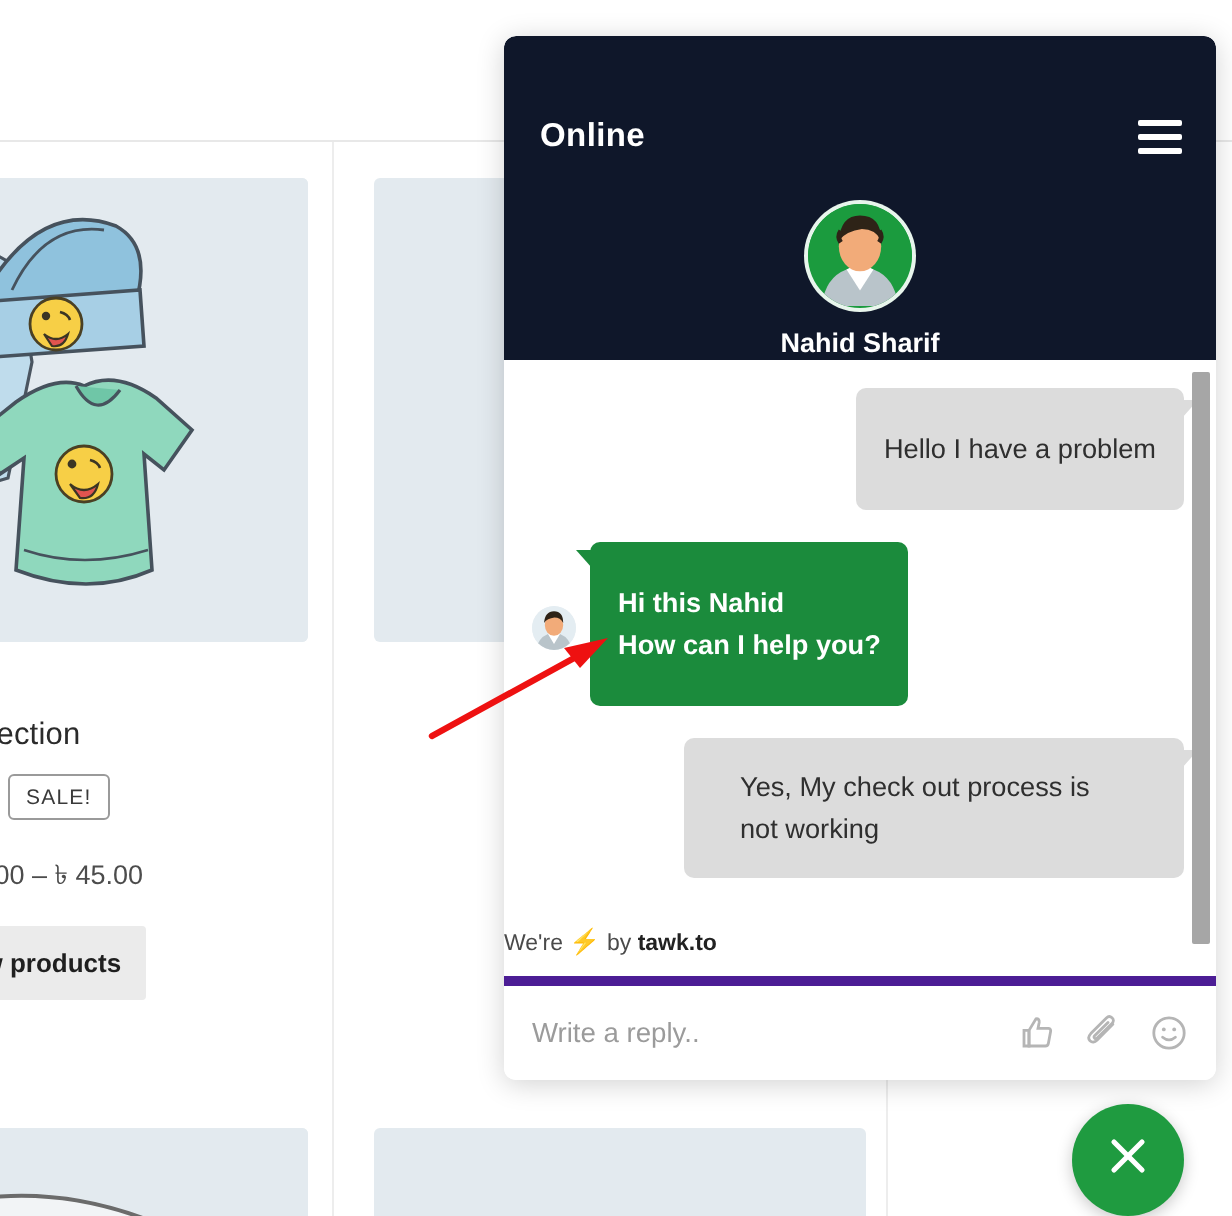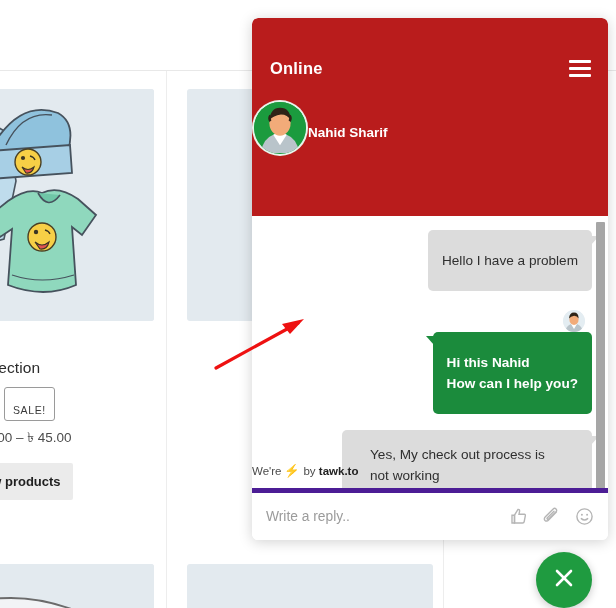--- a/index.html
+++ b/index.html
@@ -27,21 +27,21 @@
 
   .ptitle {
     position: absolute; font-size: 15.5px; color: #2b2b2b;
     letter-spacing: .1px; white-space: nowrap;
   }
   .sale-badge {
     position: absolute;
     border: 1px solid #9a9a9a;
     border-radius: 3px;
     font-size: 10.5px; letter-spacing: .6px;
-    color: #3a3a3a; padding: 16px 8px 4px 8px;
+    color: #3a3a3a; padding: 5px 8px 4px 8px;
     background: #fff; white-space: nowrap;
   }
   .pprice { position: absolute; font-size: 13.5px; color: #4c4c4c; white-space: nowrap; }
   .pbtn {
     position: absolute; background: #ebebeb; color: #1f1f1f;
     font-size: 13px; font-weight: bold; padding: 11px 12px;
     white-space: nowrap; border: none; border-radius: 2px;
   }
   .col-divider { position: absolute; width: 1px; background: #ededed; }
 
@@ -49,58 +49,58 @@
   .widget {
     position: absolute; left: 252px; top: 18px;
     width: 356px; height: 522px;
     background: #ffffff;
     border-radius: 6px;
     box-shadow: 0 2px 14px rgba(0,0,0,.18);
     overflow: hidden;
     display: flex; flex-direction: column;
   }
   .w-header {
-    background: #b91c1c; color: #fff;
-    height: 198px; position: relative; flex: none;
+    background: #0f172a; color: #fff;
+    height: 162px; position: relative; flex: none;
     border-radius: 6px 6px 0 0;
   }
   .w-status {
     position: absolute; left: 18px; top: 41px;
     font-size: 16.5px; font-weight: bold; letter-spacing: .2px;
   }
   .hamburger {
     position: absolute; right: 17px; top: 42px;
     width: 22px; height: 17px; cursor: pointer;
   }
   .hamburger span {
     display: block; height: 2.6px; background: #fff; border-radius: 1px;
     margin-bottom: 4.5px;
   }
   .hamburger span:last-child { margin-bottom: 0; }
 
   .agent-block {
     position: absolute; left: 0; right: 0; top: 82px;
-    display: flex; align-items: center;
+    display: flex; flex-direction: column; align-items: center;
   }
   .agent-ring {
     width: 56px; height: 56px; border-radius: 50%;
     border: 2px solid rgba(255,255,255,.9);
     overflow: hidden; background: #1b9b3e;
     display: flex; align-items: flex-end; justify-content: center;
   }
   .agent-name { margin-top: 8px; font-size: 13.5px; font-weight: bold; color: #fff; }
 
   
   .w-body {
     flex: 1; position: relative; background: #fff;
     padding: 14px 16px 0 14px; overflow: hidden;
   }
   .msg-row { display: flex; margin-bottom: 16px; }
   .msg-row.out { justify-content: flex-end; }
-  .msg-row.in  { justify-content: flex-start; align-items: flex-end; flex-direction: column; }
+  .msg-row.in  { justify-content: flex-start; align-items: center; }
 
   .bubble {
     position: relative; border-radius: 5px;
     padding: 20px 14px; font-size: 13.6px; line-height: 21px;
     max-width: 250px;
   }
   .bubble.grey { background: #dcdcdc; color: #2f2f2f; }
   .bubble.green { background: #1b8b3c; color: #ffffff; font-weight: bold; }
 
   .bubble.grey::after {

